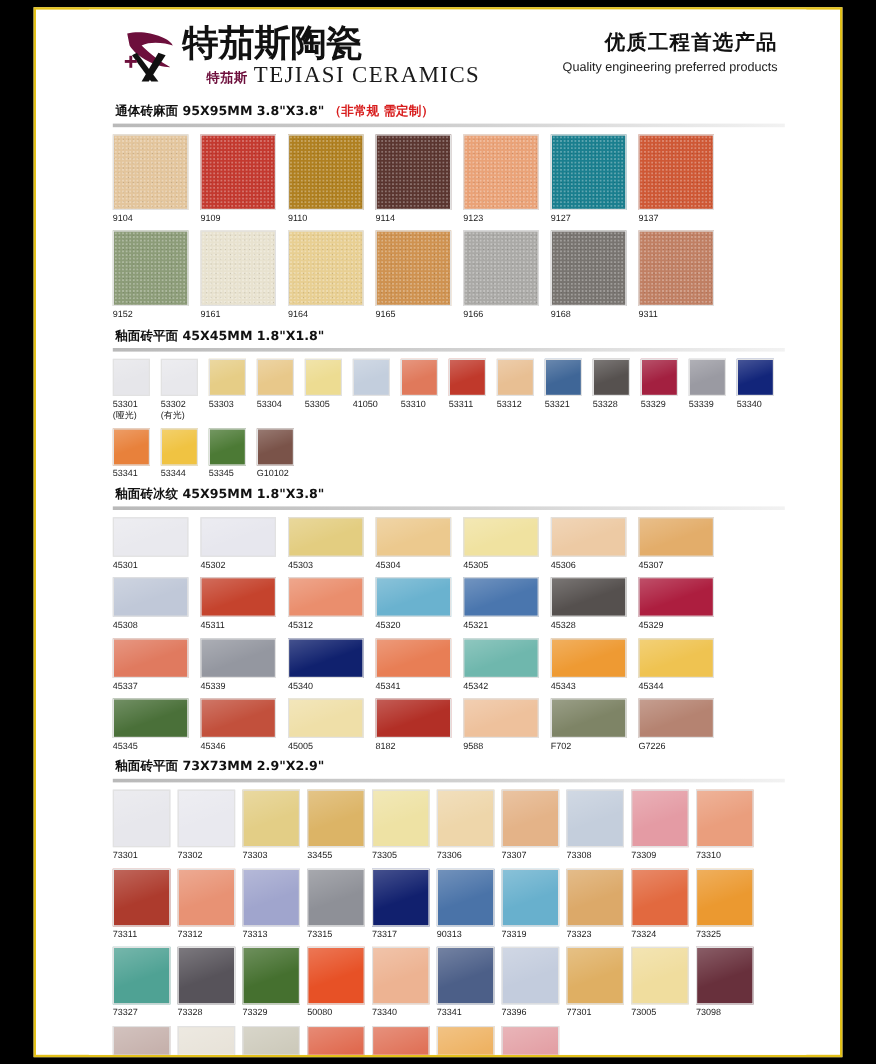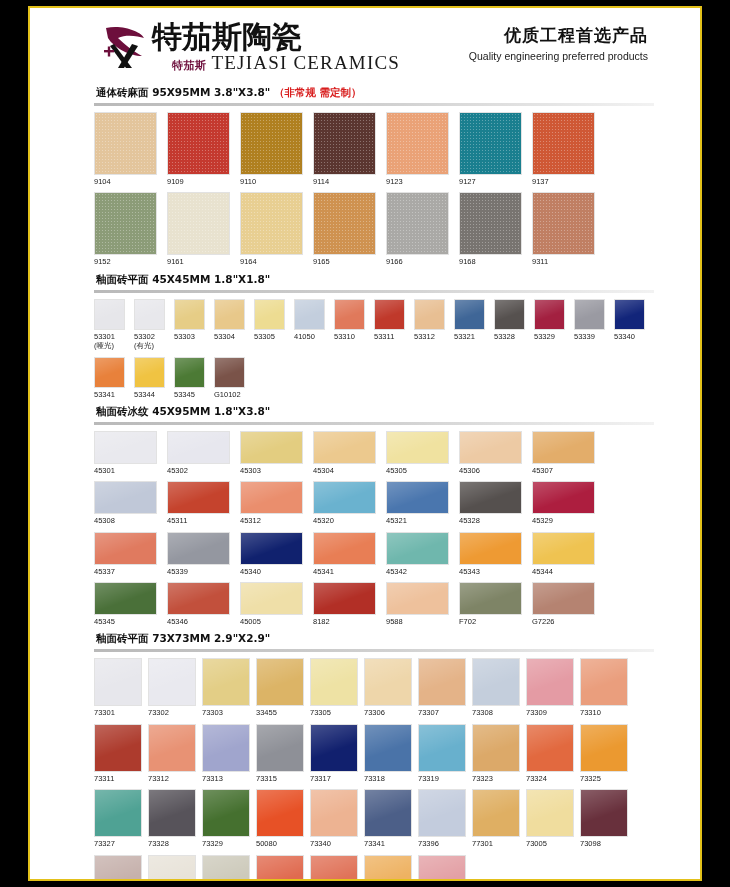--- a/index.html
+++ b/index.html
@@ -534,21 +534,21 @@
             <div class="cell">
               <div class="sw glossy" style="background: rgb(142, 144, 151);"></div>
               <div class="code">73315</div>
             </div>
             <div class="cell">
               <div class="sw glossy" style="background: rgb(17, 32, 110);"></div>
               <div class="code">73317</div>
             </div>
             <div class="cell">
               <div class="sw glossy" style="background: rgb(74, 115, 168);"></div>
-              <div class="code">73318</div>
+              <div class="code">90313</div>
             </div>
             <div class="cell">
               <div class="sw glossy" style="background: rgb(104, 176, 205);"></div>
               <div class="code">73319</div>
             </div>
             <div class="cell">
               <div class="sw glossy" style="background: rgb(220, 169, 105);"></div>
               <div class="code">73323</div>
             </div>
             <div class="cell">

